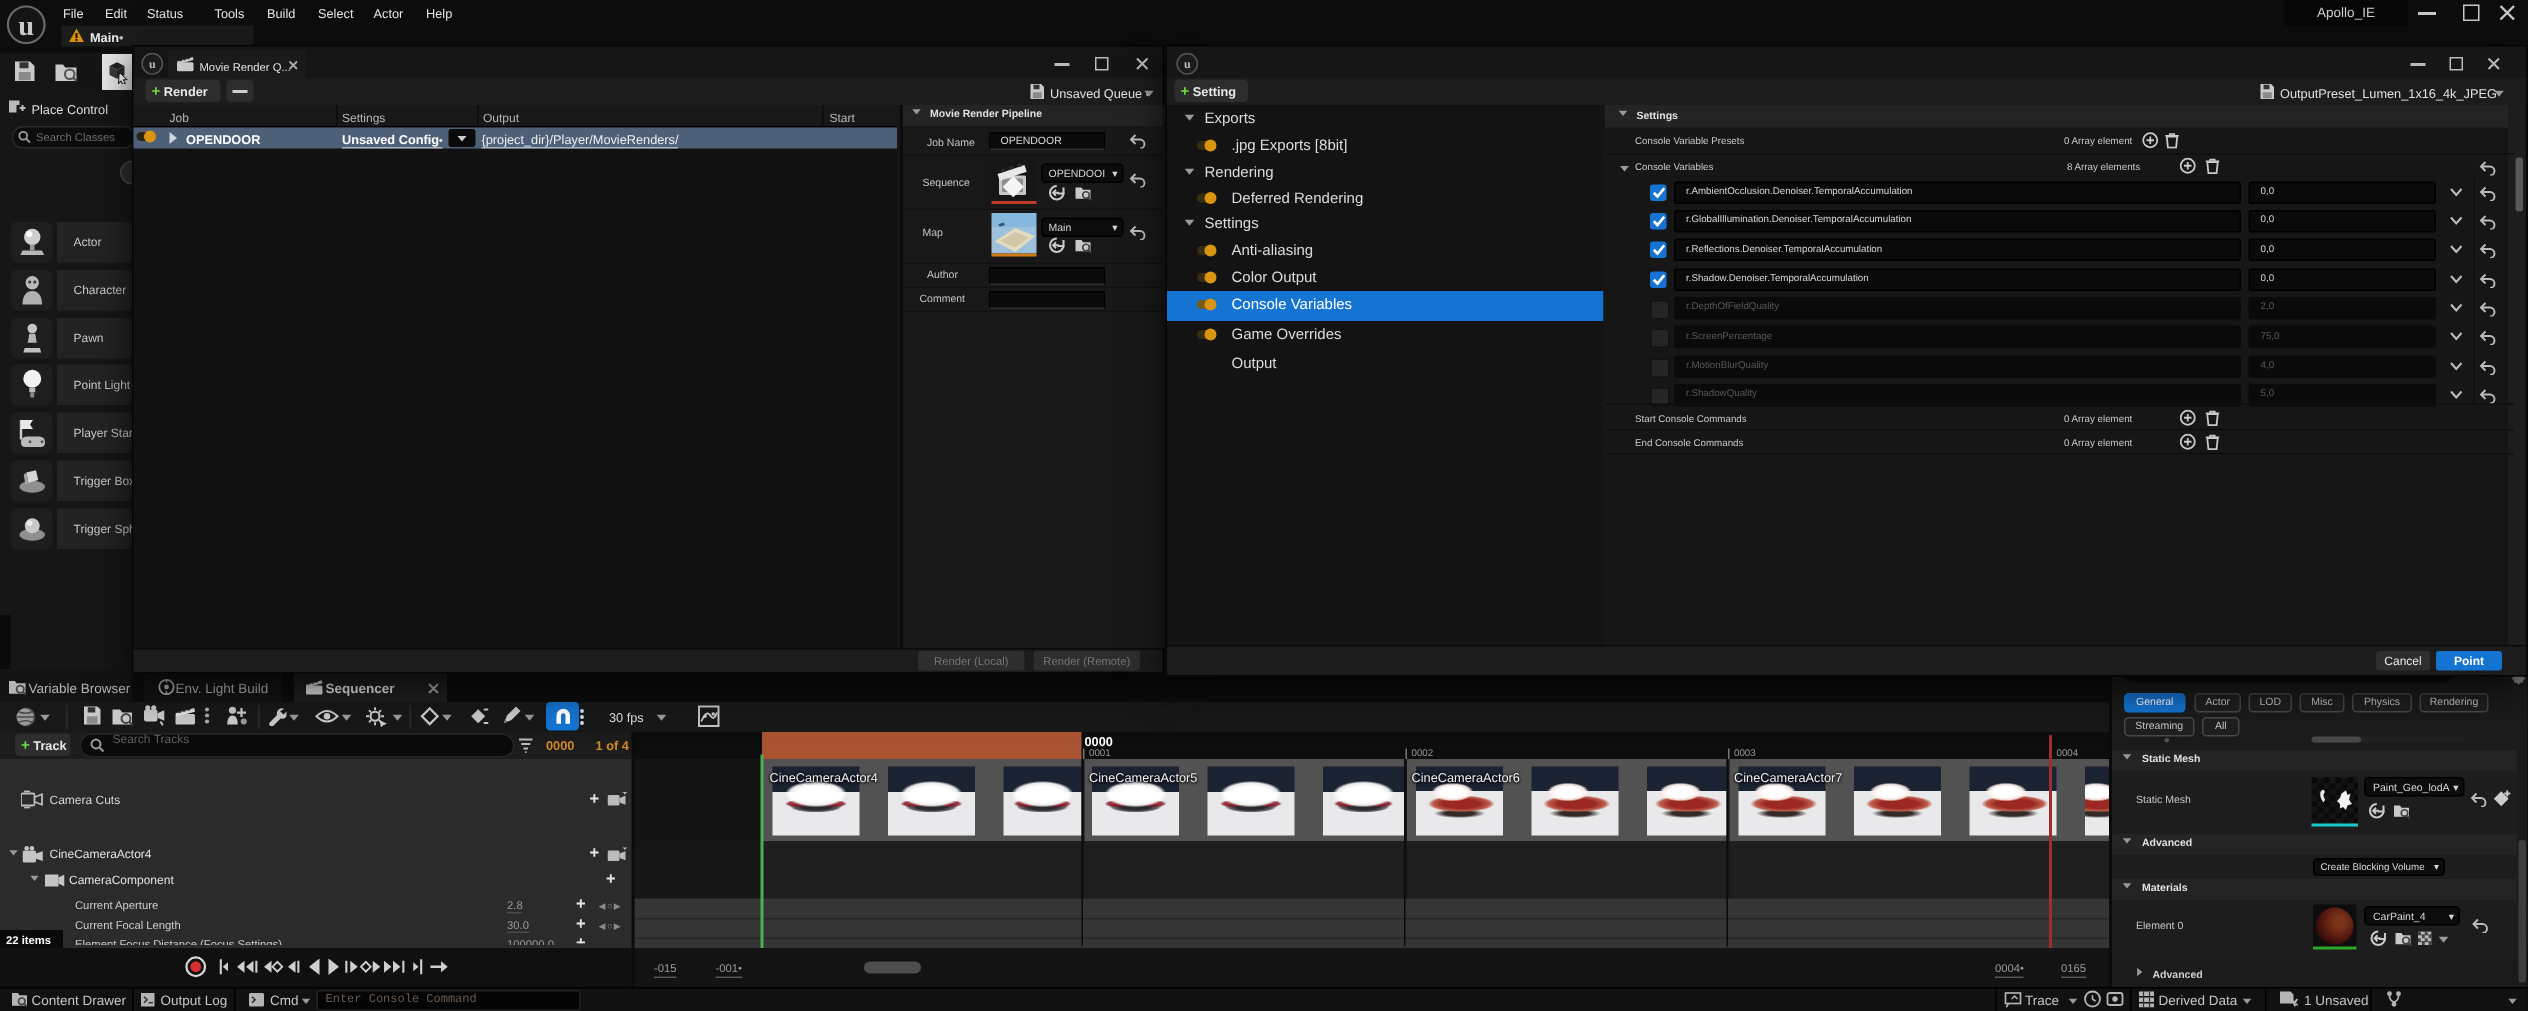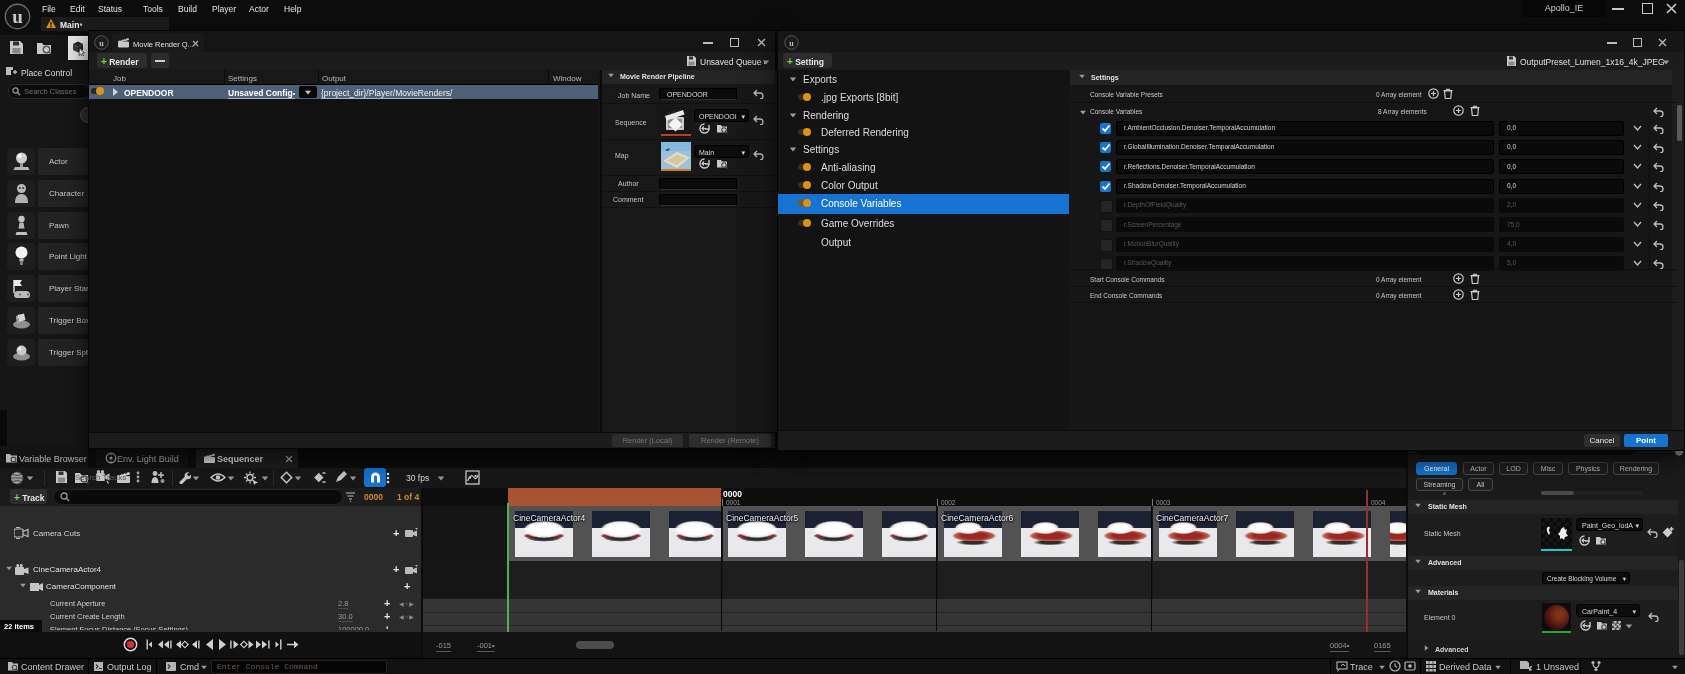--- a/index.html
+++ b/index.html
@@ -28,21 +28,21 @@
  <circle cx="14.5" cy="14.5" r="13.2" fill="#141414"></circle>
  <circle cx="14.5" cy="14.5" r="12.2" fill="none" stroke="#6a6a6a" stroke-width="1.4"></circle>
  <text x="14.5" y="21" font-family="Liberation Serif" font-size="19" font-weight="bold" fill="#c9c9c9" text-anchor="middle">u</text>
 </svg>
 <div class="abs f85" style="left:0;top:4px;color:#e6e6e6">
  <span class="abs" style="left:42px">File</span>
     <span class="abs" style="left:70px">Edit</span>
  <span class="abs" style="left:98px">Status</span>
     <span class="abs" style="left:143px">Tools</span>
  <span class="abs" style="left:178px">Build</span>
-    <span class="abs" style="left:212px">Player</span>
+    <span class="abs" style="left:212px">Select</span>
  <span class="abs" style="left:249px">Actor</span>
     <span class="abs" style="left:284px">Help</span>
 </div>
 
 <div class="abs f9" style="left:1523px;top:0;width:82px;height:17px;background:#070707;color:#cfcfcf;text-align:center;line-height:17px">Apollo_IE</div>
 <div class="abs" style="left:1612px;top:8px;width:12px;height:2px;background:#c9c9c9"></div>
 <div class="abs" style="left:1642px;top:3px;width:9px;height:9px;border:1.5px solid #c9c9c9"></div>
 <svg class="abs" style="left:1666px;top:3px" width="11" height="11">
     <path d="M1 1 L10 10 M10 1 L1 10" stroke="#c9c9c9" stroke-width="1.6"></path>
   </svg>
@@ -280,21 +280,21 @@
   </svg>
 
 <div class="abs" style="left:0;top:488px;width:422px;height:18px;background:#1c1c1c"></div>
 <div class="abs" style="left:10px;top:489px;width:37px;height:15px;background:#2d2d2d;border-radius:3px"></div>
 <div class="abs f85" style="left:14px;top:492px"><span style="color:#6fdc3f;font-weight:bold;font-size:10px">+</span><span style="color:#e8e8e8;font-weight:bold"> Track</span></div>
 <div class="abs" style="left:53px;top:489px;width:288px;height:14px;background:#0a0a0a;border:1px solid #242424;border-radius:8px"></div>
 <svg class="abs" style="left:60px;top:492px" width="10" height="10">
     <circle cx="4" cy="4" r="3" fill="none" stroke="#9a9a9a" stroke-width="1.3"></circle>
     <path d="M6.3 6.3 L9 9" stroke="#9a9a9a" stroke-width="1.3"></path>
   </svg>
-<div class="abs f8" style="left:75px;top:473px;color:#5f5f5f">Search Tracks</div>
+<div class="abs f8" style="left:75px;top:488px;color:#5f5f5f">Search Tracks</div>
 <svg class="abs" style="left:345px;top:492px" width="11" height="10" viewBox="0 0 11 10">
     <path d="M1 1 h9 M2.5 4 h6 M4 7 h3 M5 9.5 h1" stroke="#bbb" stroke-width="1.2"></path>
   </svg>
 <div class="abs f85 b" style="left:364px;top:492px;color:#cf8a28">0000</div>
 <div class="abs f85 b" style="left:397px;top:492px;color:#cf8a28">1 of 4</div>
 
 <div class="abs" style="left:422px;top:488px;width:1263px;height:18px;background:#0d0d0d"></div>
 <div class="abs" style="left:508px;top:488px;width:213px;height:18px;background:#a85432"></div>
 <div class="abs b" style="left:723px;top:489px;font-size:8.5px;color:#fff">0000</div>
 <div class="abs" style="left:422px;top:506px;width:1263px;height:55px;background:#141414"></div>
@@ -395,21 +395,21 @@
 <svg class="abs" style="left:30px;top:582px" width="13" height="10" viewBox="0 0 13 10">
     <rect x="0" y="1" width="9" height="8" fill="#c5c5c5"></rect>
     <path d="M9 3 L13 1 v8 L9 7" fill="#c5c5c5"></path>
   </svg>
 <div class="abs f8" style="left:46px;top:582px;color:#e0e0e0">CameraComponent</div>
 <div class="abs f11 b" style="left:404px;top:580px;color:#e5e5e5">+</div>
 <div class="abs f75" style="left:50px;top:599px;color:#cdcdcd">Current Aperture</div>
 <div class="abs f75" style="left:338px;top:599px;color:#9a9a9a;border-bottom:1px solid #4a4a4a">2.8</div>
 <div class="abs f11 b" style="left:384px;top:597px;color:#e5e5e5">+</div>
 <div class="abs" style="left:399px;top:600px;color:#8a8a8a;font-size:6px;letter-spacing:1px">◀○▶</div>
-<div class="abs f75" style="left:50px;top:612px;color:#cdcdcd">Current Create Length</div>
+<div class="abs f75" style="left:50px;top:612px;color:#cdcdcd">Current Focal Length</div>
 <div class="abs f75" style="left:338px;top:612px;color:#9a9a9a;border-bottom:1px solid #4a4a4a">30.0</div>
 <div class="abs f11 b" style="left:384px;top:610px;color:#e5e5e5">+</div>
 <div class="abs" style="left:399px;top:613px;color:#8a8a8a;font-size:6px;letter-spacing:1px">◀○▶</div>
 <div class="abs f75" style="left:50px;top:625px;color:#cdcdcd;clip-path:inset(0 0 4px 0)">Element Focus Distance (Focus Settings)</div>
 <div class="abs f75" style="left:338px;top:625px;color:#9a9a9a;clip-path:inset(0 0 4px 0)">100000.0</div>
 <div class="abs f11 b" style="left:384px;top:623px;color:#e5e5e5;clip-path:inset(0 0 6px 0)">+</div>
 <div class="abs b" style="left:0;top:620px;width:42px;height:13px;background:#0a0a0a;color:#fff;font-size:7.5px;padding-left:4px;line-height:13px;box-sizing:border-box">22 items</div>
 
 <div class="abs" style="left:0;top:632px;width:422px;height:26px;background:#101010"></div>
 <svg class="abs" style="left:122px;top:637px" width="180" height="15" viewBox="0 0 180 15">
@@ -605,33 +605,33 @@
 <span class="abs tri-d" style="left:762px;top:60px;transform:scale(.8)"></span>
 
 <div class="abs" style="left:89px;top:70px;width:509px;height:362px;background:#111"></div>
 <div class="abs" style="left:89px;top:70px;width:509px;height:15px;background:#181818;border-bottom:1px solid #000;box-sizing:border-box"></div>
 <div class="abs" style="left:224px;top:70px;width:1px;height:15px;background:#0a0a0a"></div>
 <div class="abs" style="left:318px;top:70px;width:1px;height:15px;background:#0a0a0a"></div>
 <div class="abs" style="left:548px;top:70px;width:1px;height:15px;background:#0a0a0a"></div>
 <div class="abs f8" style="left:113px;top:74px;color:#b8b8b8">Job</div>
 <div class="abs f8" style="left:228px;top:74px;color:#b8b8b8">Settings</div>
 <div class="abs f8" style="left:322px;top:74px;color:#b8b8b8">Output</div>
-<div class="abs f8" style="left:553px;top:74px;color:#b8b8b8">Window</div>
+<div class="abs f8" style="left:553px;top:74px;color:#b8b8b8">Start</div>
 <div class="abs" style="left:89px;top:85px;width:509px;height:14px;background:#4e6078"></div>
 <div class="abs toggle" style="left:91px;top:88px;background:#2c2414"></div>
 <span class="abs tri-r" style="left:113px;top:88px;border-left-color:#ccd4dc"></span>
 <div class="abs f85 b" style="left:124px;top:88px;color:#fff">OPENDOOR</div>
 <div class="abs f85 b" style="left:228px;top:88px;color:#fff;border-bottom:1px solid #aab4c0">Unsaved Config<span style="font-size:7px">•</span></div>
 <div class="abs" style="left:299px;top:86px;width:18px;height:12px;background:#0a0a0a;border-radius:2px"></div>
 <span class="abs tri-d" style="left:304px;top:90px;transform:scale(.75);border-top-color:#ccc"></span>
 <div class="abs f85" style="left:321px;top:88px;color:#f0f0f0;border-bottom:1px solid #aab4c0">{project_dir}/Player/MovieRenders/</div>
 
 <div class="abs" style="left:89px;top:432px;width:686px;height:16px;background:#1c1c1c;border-top:1px solid #0a0a0a;box-sizing:border-box"></div>
 <div class="abs f75" style="left:612px;top:434px;width:71px;height:13px;background:#2e2e2e;border-radius:2px;color:#757575;text-align:center;line-height:13px">Render (Local)</div>
-<div class="abs f75" style="left:689px;top:434px;width:82px;height:13px;background:#2e2e2e;border-radius:2px;color:#757575;text-align:center;line-height:13px">Render (Remote)</div>
+<div class="abs f75" style="left:689px;top:434px;width:71px;height:13px;background:#2e2e2e;border-radius:2px;color:#757575;text-align:center;line-height:13px">Render (Remote)</div>
 
 <div class="abs" style="left:600px;top:70px;width:175px;height:362px;background:#181818;border-left:2px solid #0a0a0a"></div>
 <div class="abs hdr" style="left:602px;top:70px;width:173px;height:14px;line-height:14px"><span class="tri-d" style="margin:0 5px 1px 5px;transform:scale(.7)"></span>Movie Render Pipeline</div>
 <div class="abs f7" style="left:618px;top:92px;color:#c5c5c5">Job Name</div>
 <div class="abs inp" style="left:659px;top:88px;width:78px;height:12px"></div>
 <div class="abs f7" style="left:667px;top:91px;color:#ddd">OPENDOOR</div>
 <svg class="abs" style="left:753px;top:89px" width="11" height="10" viewBox="0 0 11 10">
     <path d="M4 1 L1 4 l3 3 M1 4 h6 a3 3 0 0 1 0 6" fill="none" stroke="#bbb" stroke-width="1.3"></path>
   </svg>
 <div class="abs" style="left:602px;top:103px;width:173px;height:1px;background:#101010"></div>

